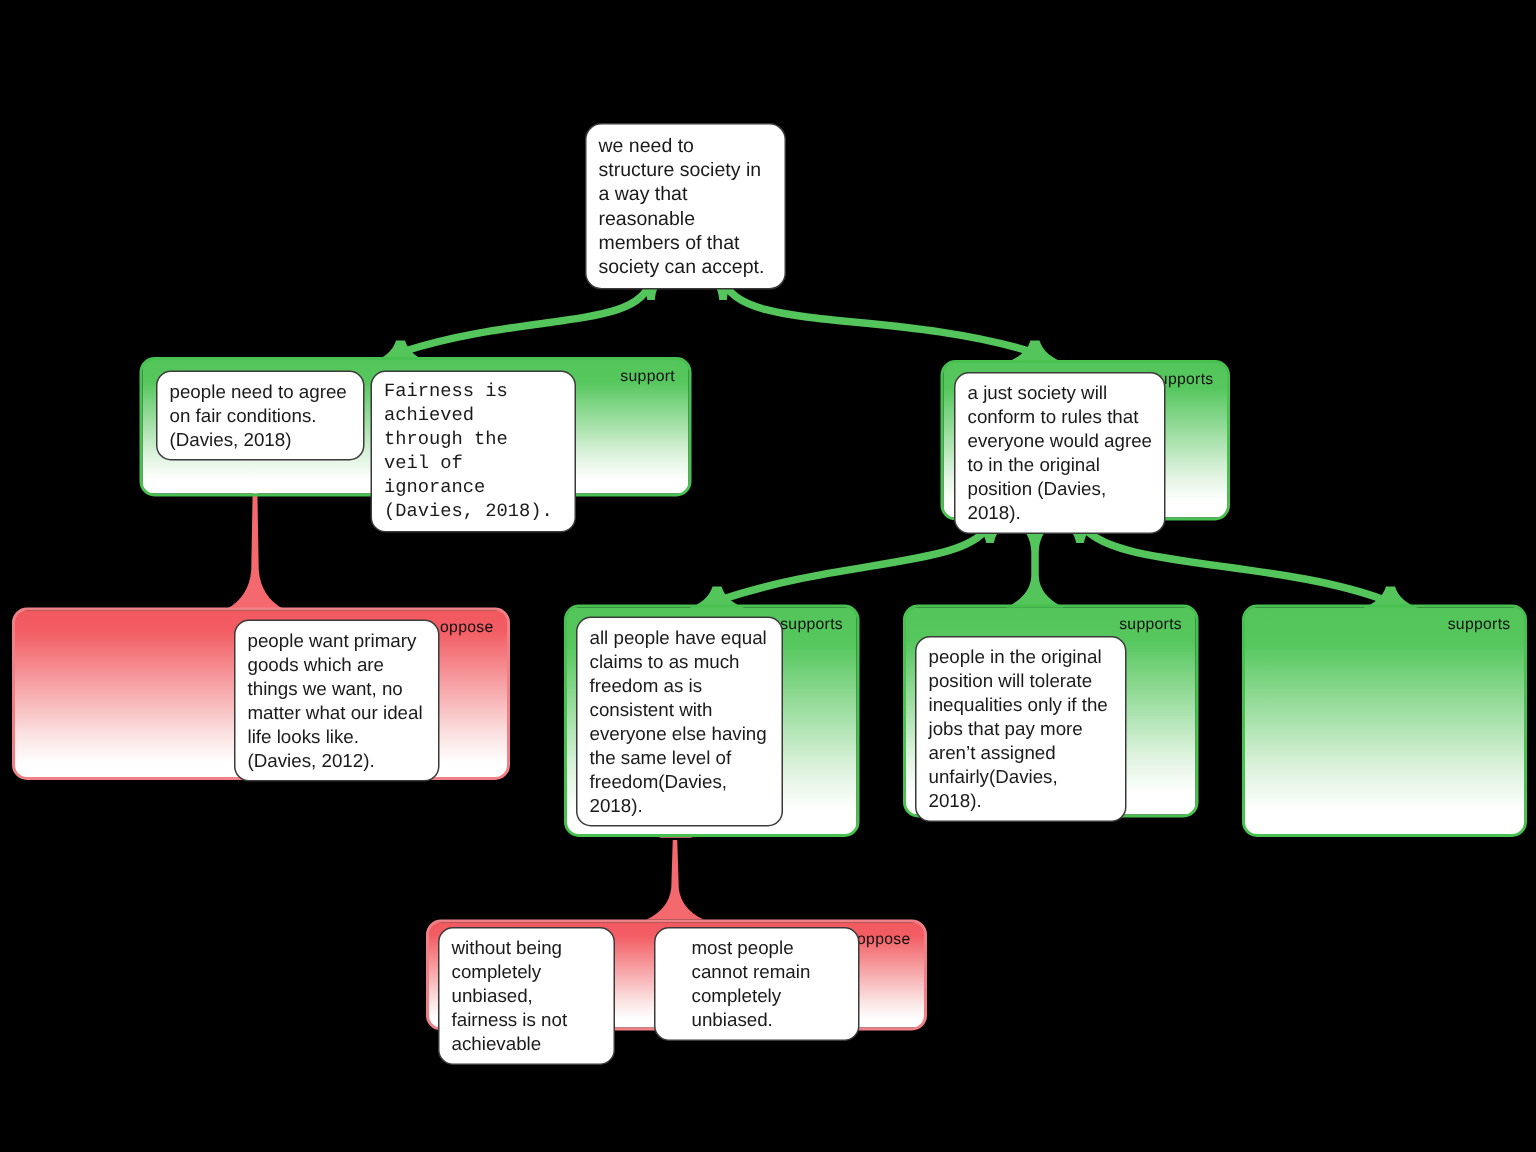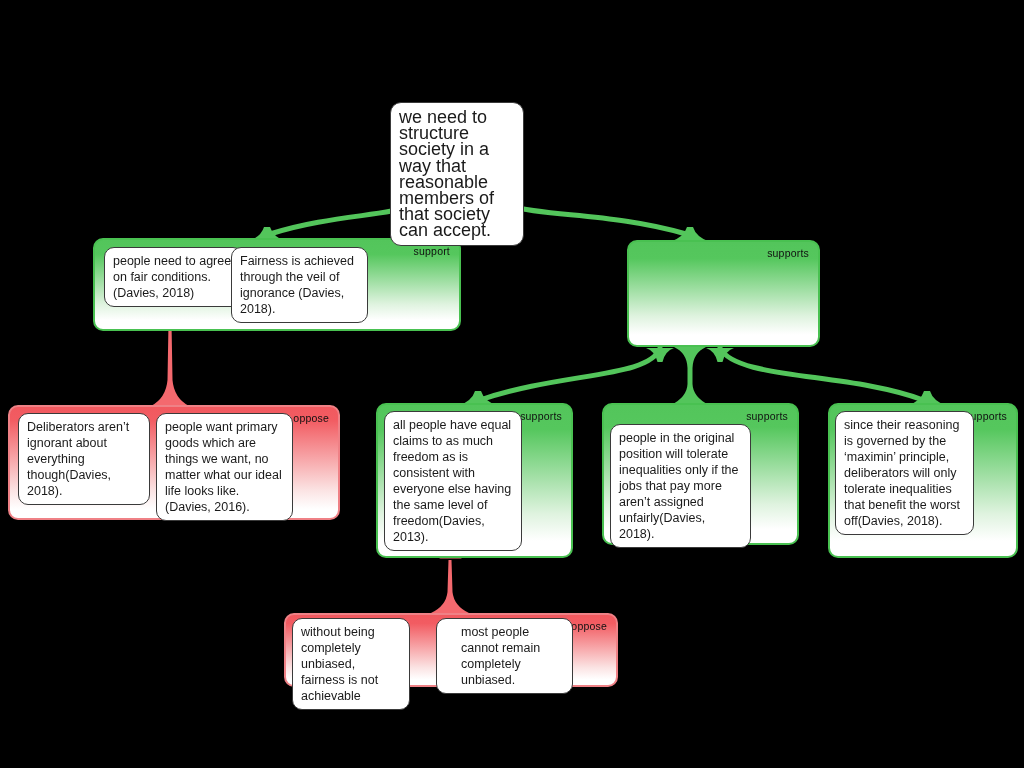--- a/index.html
+++ b/index.html
@@ -23,23 +23,22 @@
     position:absolute;top:5px;right:9px;font-size:10.5px;color:#101010;
     letter-spacing:.2px;
   }
   .claim{
     position:absolute;background:#ffffff;border:1.5px solid #3a3a3a;border-radius:10px;
     padding:5px 8px;font-size:12.5px;line-height:16px;color:#1a1a1a;box-sizing:border-box;
     z-index:2;
   }
   .root-claim{
     position:absolute;background:#ffffff;border:1.5px solid #3a3a3a;border-radius:11px;
-    padding:6px 8px;font-size:18px;line-height:16.2px;color:#1a1a1a;box-sizing:border-box;
+    padding:6px 8px;font-size:13px;line-height:16.2px;color:#1a1a1a;box-sizing:border-box;
     z-index:2;
-    margin-top:20px;
   }
 </style>
 </head>
 <body>
 
 <div id="canvas">
 
   <svg class="connectors" width="1024" height="768" viewBox="0 0 1024 768">
 
     <g stroke="#53c55b" stroke-width="5" fill="none" stroke-linecap="round">
@@ -72,46 +71,45 @@
       <path d="M 168.5 323 L 171.5 323 L 172.5 380 Q 174 398 189 406 L 151 406 Q 166 398 167.5 380 Z"></path>
       <path d="M 448.5 560 L 451.5 560 L 452.5 592 Q 454 606 469 613 L 431 613 Q 446 606 447.5 592 Z"></path>
     </g>
   </svg>
 
   <div class="root-claim" style="left:390px;top:82px;width:134px;min-height:103px;">we need to structure society in a way that reasonable members of that society can accept.</div>
 
   <div class="group support" style="left:93px;top:238px;width:368px;height:93px;">
     <span class="group-label">support</span>
     <div class="claim" style="left:9px;top:7px;width:139px;">people need to agree on fair conditions. (Davies, 2018)</div>
-    <div class="claim" style="left:136px;top:7px;width:137px;">Fairness is achieved through the veil of ignorance (Davies, 2018).</div>
+    <div class="claim" style="left:152px;top:7px;width:137px;font-family:Liberation Mono, monospace;">Fairness is achieved through the veil of ignorance (Davies, 2018).</div>
   </div>
 
   <div class="group support" style="left:627px;top:240px;width:193px;height:107px;">
     <span class="group-label">supports</span>
+    <div class="claim" style="left:7px;top:6px;width:141px;">a just society will conform to rules that everyone would agree to in the original position (Davies, 2018).</div>
   </div>
 
   <div class="group oppose" style="left:8px;top:405px;width:332px;height:115px;">
     <span class="group-label">oppose</span>
-    <div class="claim" style="left:8px;top:6px;width:132px;">Deliberators aren’t ignorant about everything though(Davies, 2018).</div>
-    <div class="claim" style="left:146px;top:6px;width:137px;">people want primary goods which are things we want, no matter what our ideal life looks like.(Davies, 2016).</div>
+    <div class="claim" style="left:146px;top:6px;width:137px;">people want primary goods which are things we want, no matter what our ideal life looks like.(Davies, 2012).</div>
   </div>
 
   <div class="group support" style="left:376px;top:403px;width:197px;height:155px;">
     <span class="group-label">supports</span>
-    <div class="claim" style="left:6px;top:6px;width:138px;">all people have equal claims to as much freedom as is consistent with everyone else having the same level of freedom(Davies, 2013).</div>
+    <div class="claim" style="left:6px;top:6px;width:138px;">all people have equal claims to as much freedom as is consistent with everyone else having the same level of freedom(Davies, 2018).</div>
   </div>
 
   <div class="group support" style="left:602px;top:403px;width:197px;height:142px;">
     <span class="group-label">supports</span>
     <div class="claim" style="left:6px;top:19px;width:141px;">people in the original position will tolerate inequalities only if the jobs that pay more aren’t assigned unfairly(Davies, 2018).</div>
   </div>
 
   <div class="group support" style="left:828px;top:403px;width:190px;height:155px;">
     <span class="group-label">supports</span>
-    <div class="claim" style="left:5px;top:6px;width:139px;">since their reasoning is governed by the ‘maximin’ principle, deliberators will only tolerate inequalities that benefit the worst off(Davies, 2018).</div>
   </div>
 
   <div class="group oppose" style="left:284px;top:613px;width:334px;height:74px;">
     <span class="group-label">oppose</span>
     <div class="claim" style="left:6px;top:3px;width:118px;">without being completely unbiased, fairness is not achievable</div>
     <div class="claim" style="left:150px;top:3px;width:137px;padding-left:24px;">most people cannot remain completely unbiased.</div>
   </div>
 
 </div>
 

